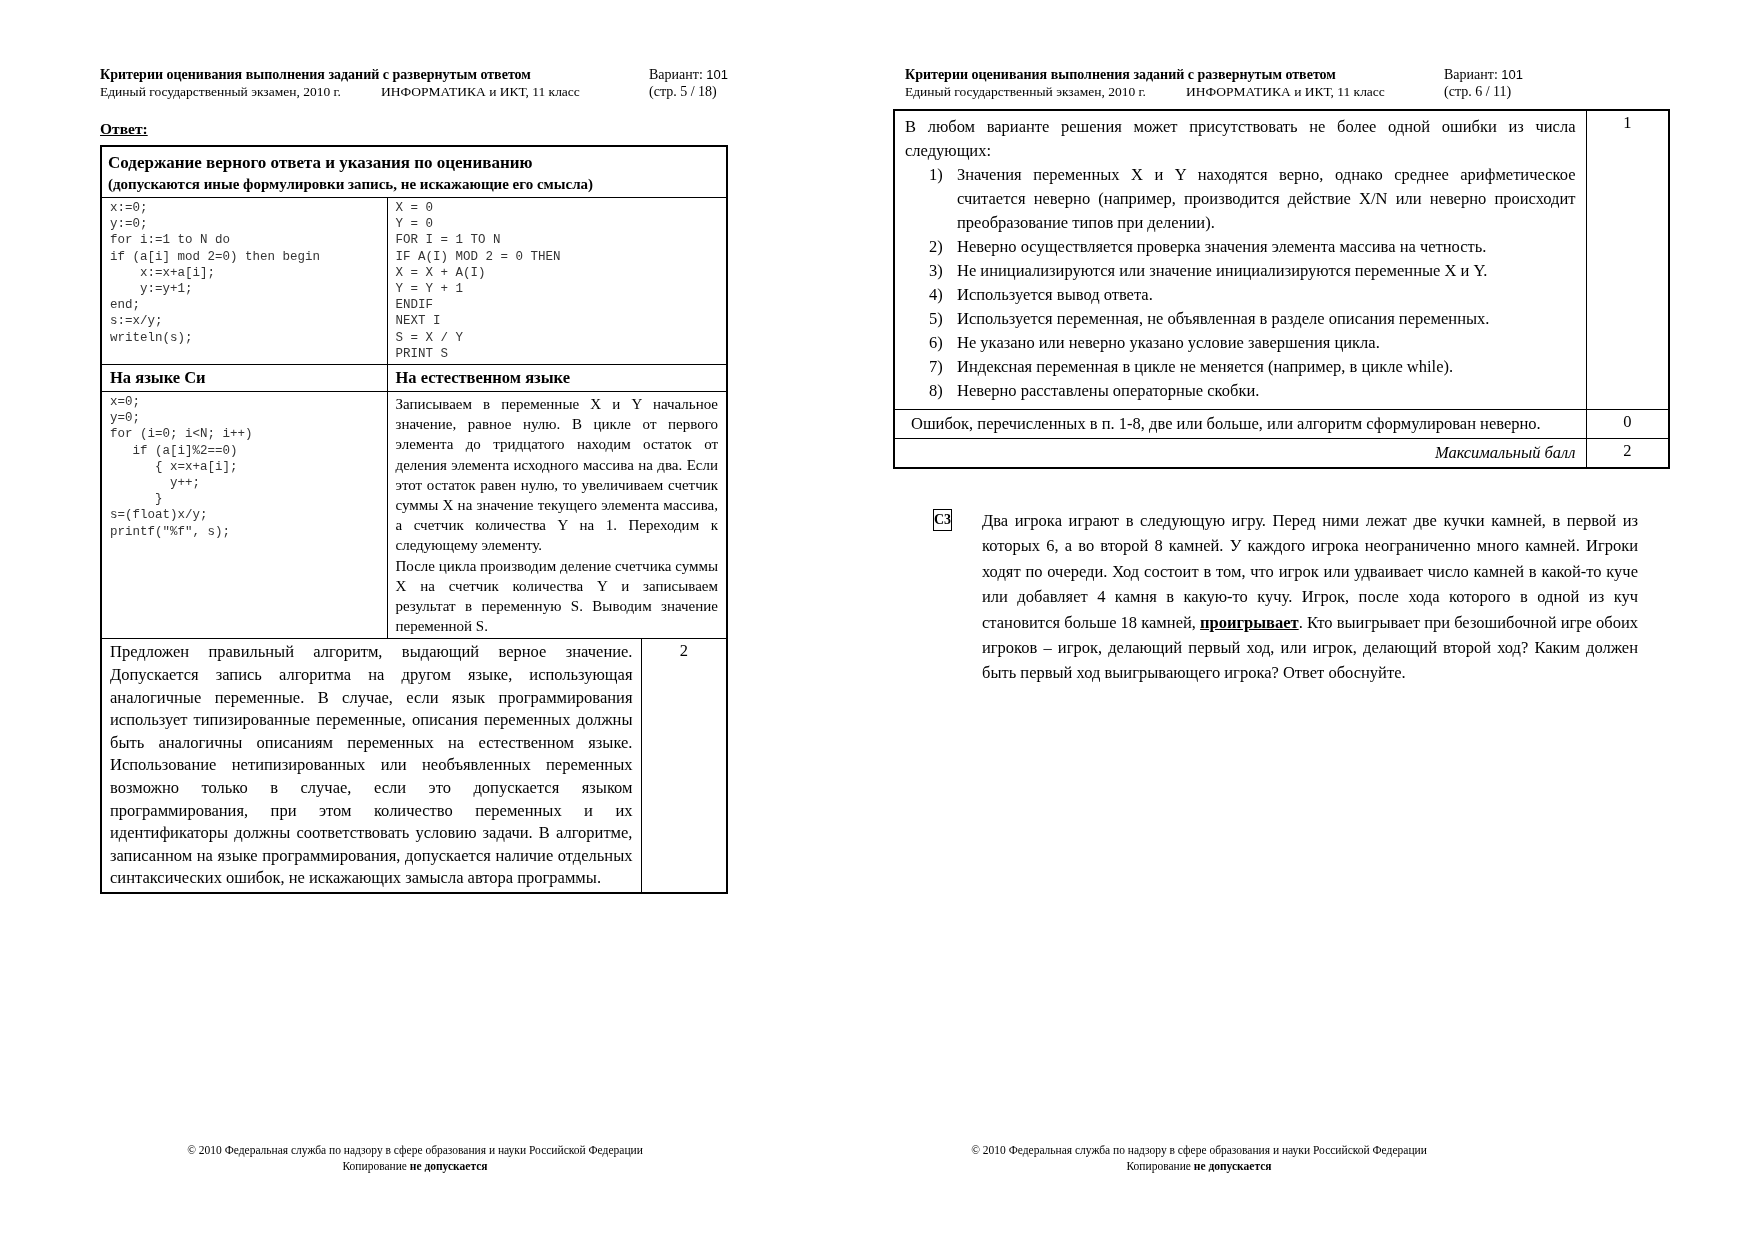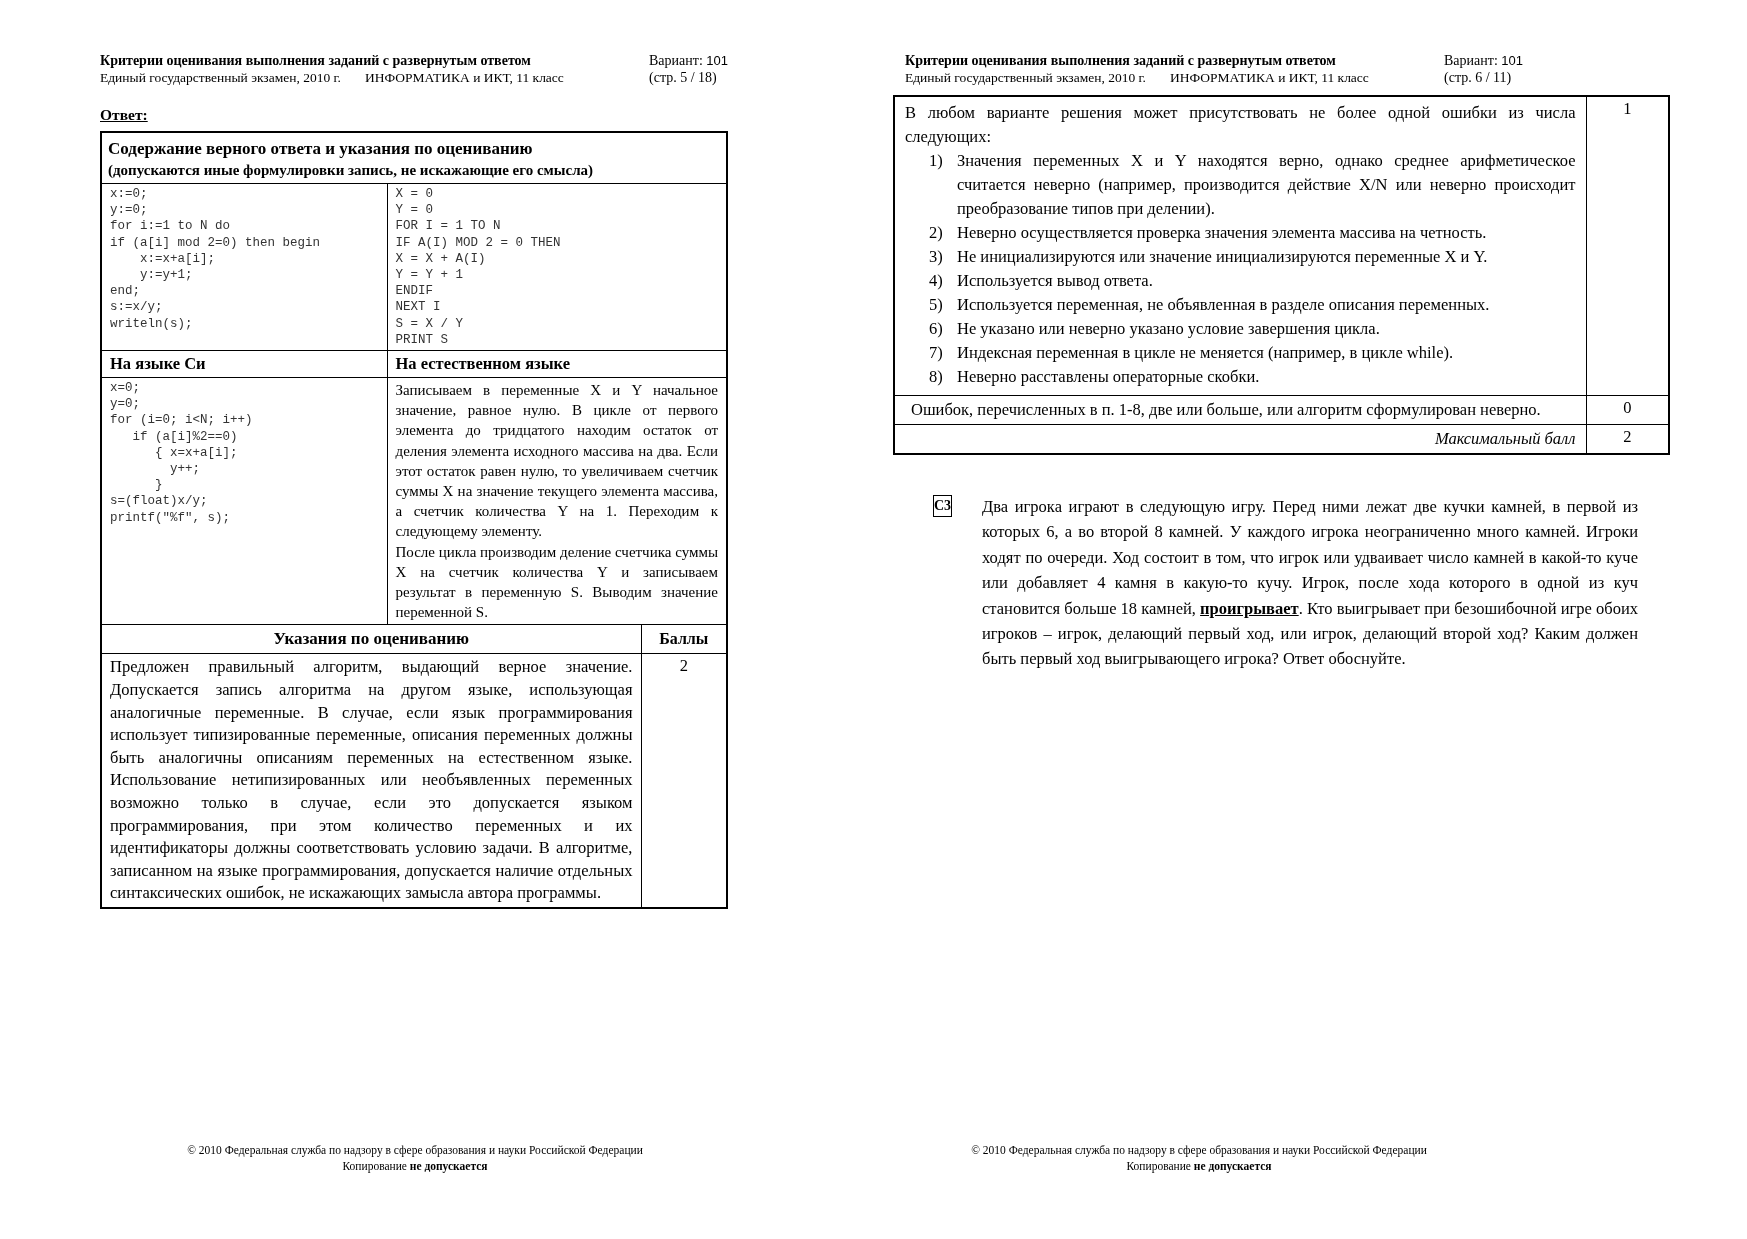--- a/index.html
+++ b/index.html
@@ -1,28 +1,28 @@
 <!DOCTYPE html>
 <html><head>
 <meta charset="utf-8">
 <style>
   * { box-sizing: border-box; }
   html,body { margin:0; padding:0; background:#fff; }
   body { width:1747px; height:1239px; position:relative; font-family:"Liberation Serif", serif; color:#000; }
 
-  .page { position:absolute; top:52px; }
+  .page { position:absolute; top:66px; }
   .page-left  { left:100px; width:630px; }
   .page-right { left:893px; width:780px; }
 
   
   .doc-header { display:flex; justify-content:space-between; align-items:flex-start; width:628px; }
   .page-right .doc-header { margin-left:12px; width:618px; }
   .hdr-line1 { font-weight:bold; font-size:14px; line-height:17px; }
   .hdr-line2 { font-size:13.5px; line-height:17px; }
-  .hdr-subject { margin-left:24px; }
+  .hdr-subject { margin-left:40px; }
   .hdr-variant { font-size:14px; line-height:17px; white-space:nowrap; }
   .variant-value { font-family:"Liberation Sans", sans-serif; font-size:13px; }
 
   .otvet { margin-top:20px; font-weight:bold; font-size:15.5px; text-decoration:underline; }
 
   
   table.grid { border-collapse:collapse; border:2px solid #000; margin-top:7px; }
   table.grid td { border:1.5px solid #000; vertical-align:top; padding:2px 8px; }
 
   .cell-title-wrap { padding:4px 6px 3px 6px !important; }
@@ -132,24 +132,20 @@
       }
 s=(float)x/y;
 printf("%f", s);</pre>
           </td>
       <td colspan="2">
         <p class="nat">Записываем в переменные X и Y начальное значение, равное нулю. В цикле от первого элемента до тридцатого находим остаток от деления элемента исходного массива на два. Если этот остаток равен нулю, то увеличиваем счетчик суммы X на значение текущего элемента массива, а счетчик количества Y на 1. Переходим к следующему элементу.</p>
         <p class="nat">После цикла производим деление счетчика суммы X на счетчик количества Y и записываем результат в переменную S. Выводим значение переменной S.</p>
       </td>
     </tr>
     <tr>
-      <td colspan="2" class="ukaz-hdr">Указания по оцениванию</td>
-      <td class="bally-hdr">Баллы</td>
-    </tr>
-    <tr>
       <td colspan="2">
         <p class="ukaz-text">Предложен правильный алгоритм, выдающий верное значение. Допускается запись алгоритма на другом языке, использующая аналогичные переменные. В случае, если язык программирования использует типизированные переменные, описания переменных должны быть аналогичны описаниям переменных на естественном языке. Использование нетипизированных или необъявленных переменных возможно только в случае, если это допускается языком программирования, при этом количество переменных и их идентификаторы должны соответствовать условию задачи. В алгоритме, записанном на языке программирования, допускается наличие отдельных синтаксических ошибок, не искажающих замысла автора программы.</p>
       </td>
       <td class="score">2</td>
     </tr>
   </tbody>
     </table>
 </div>
 
 <div class="page page-right">

